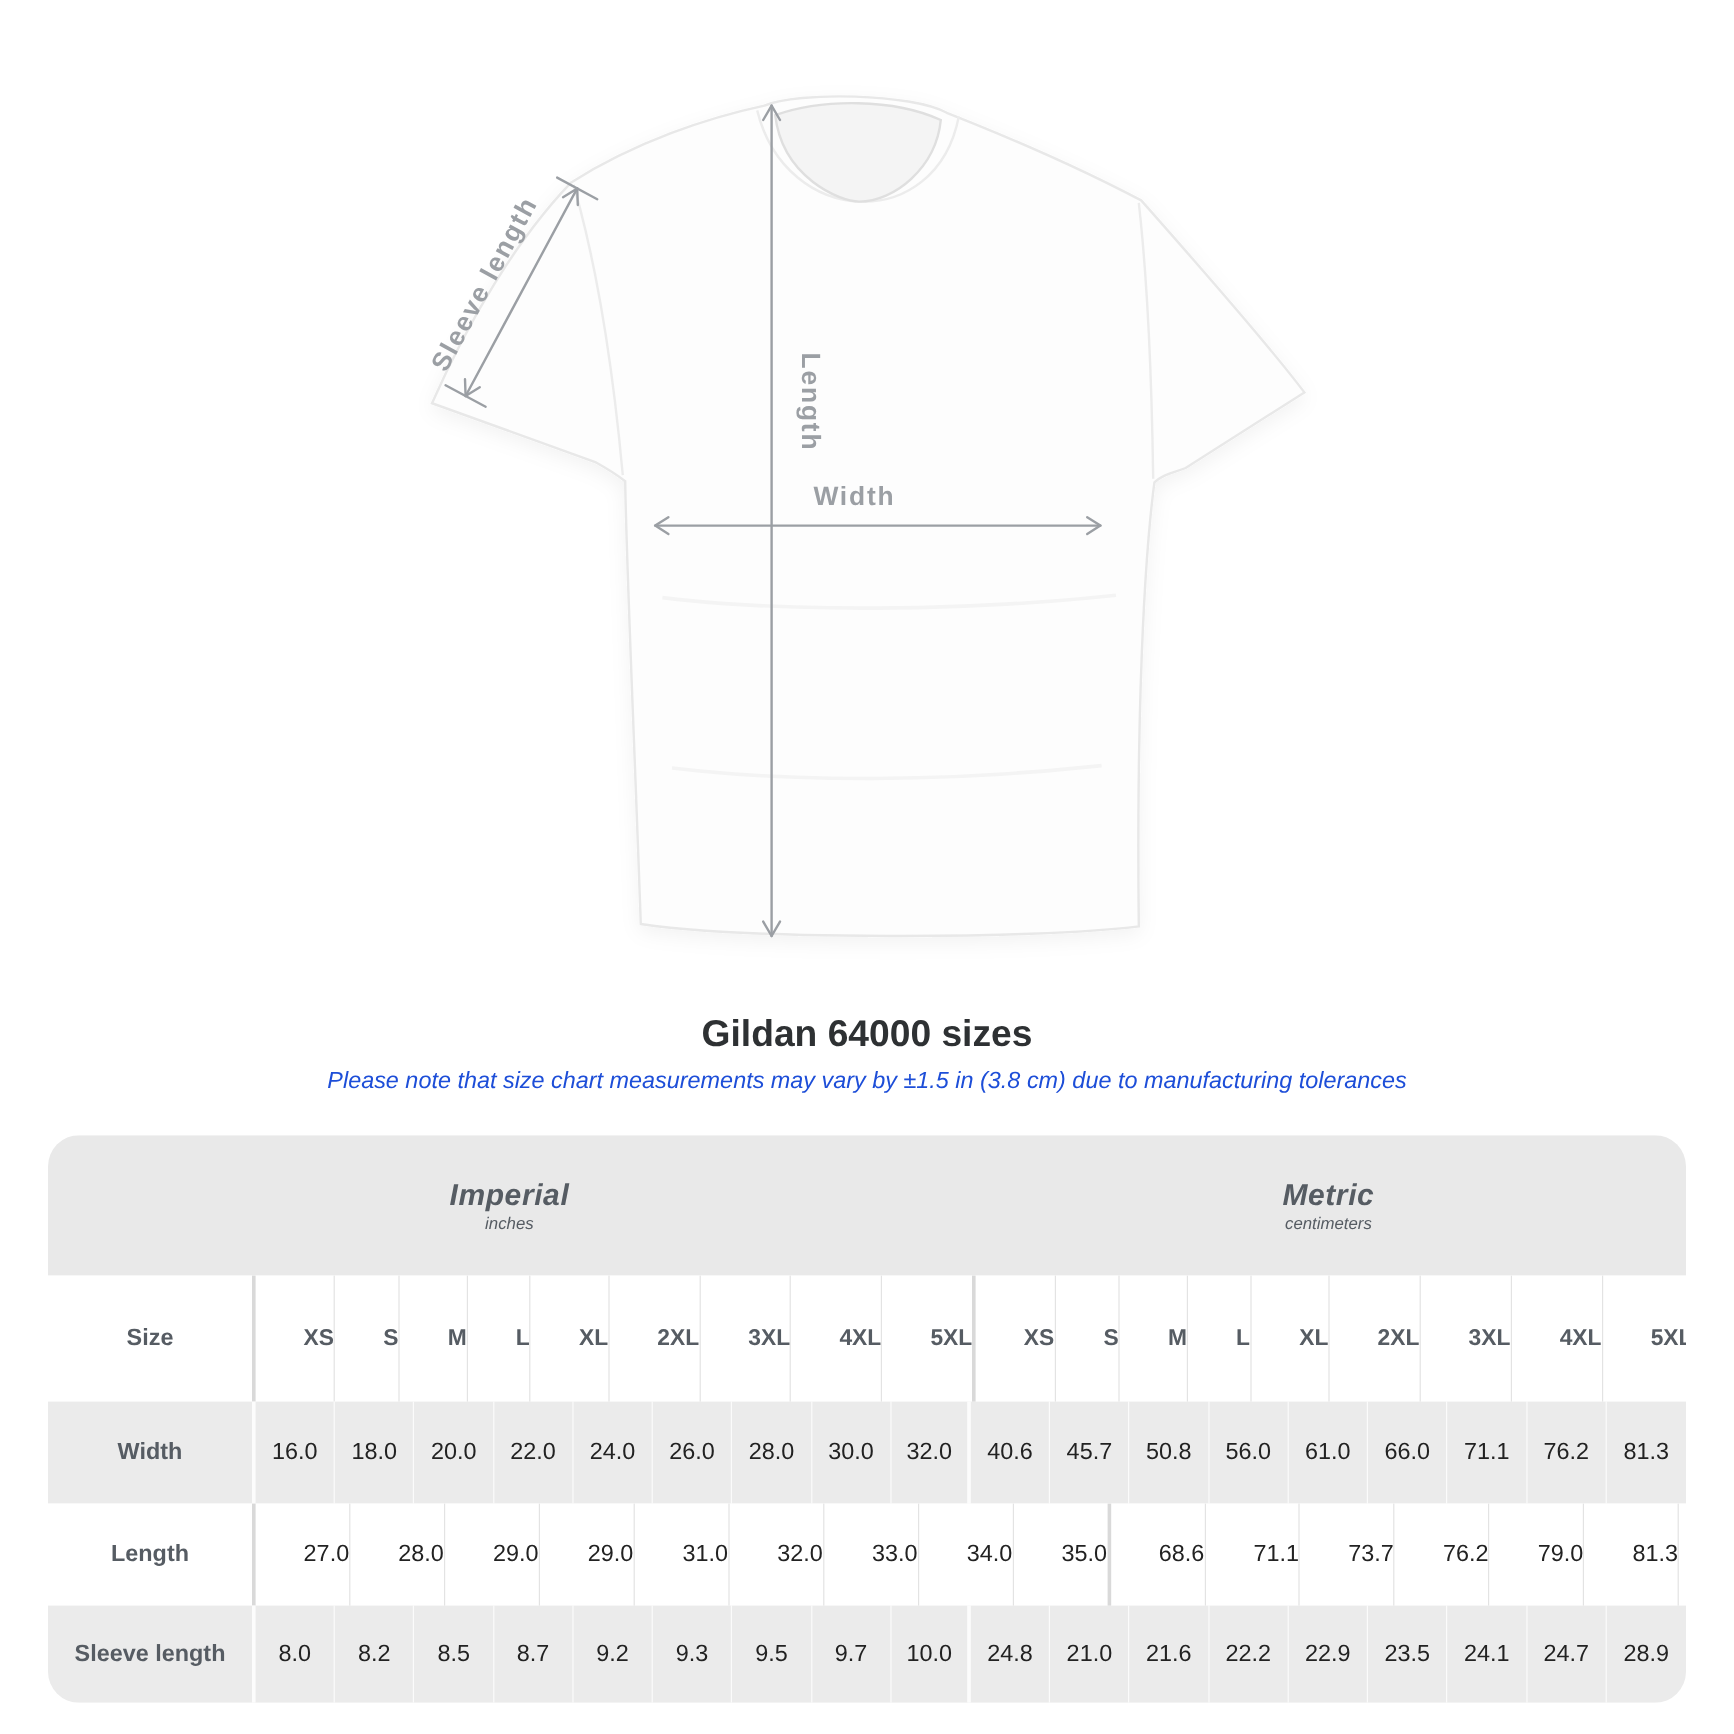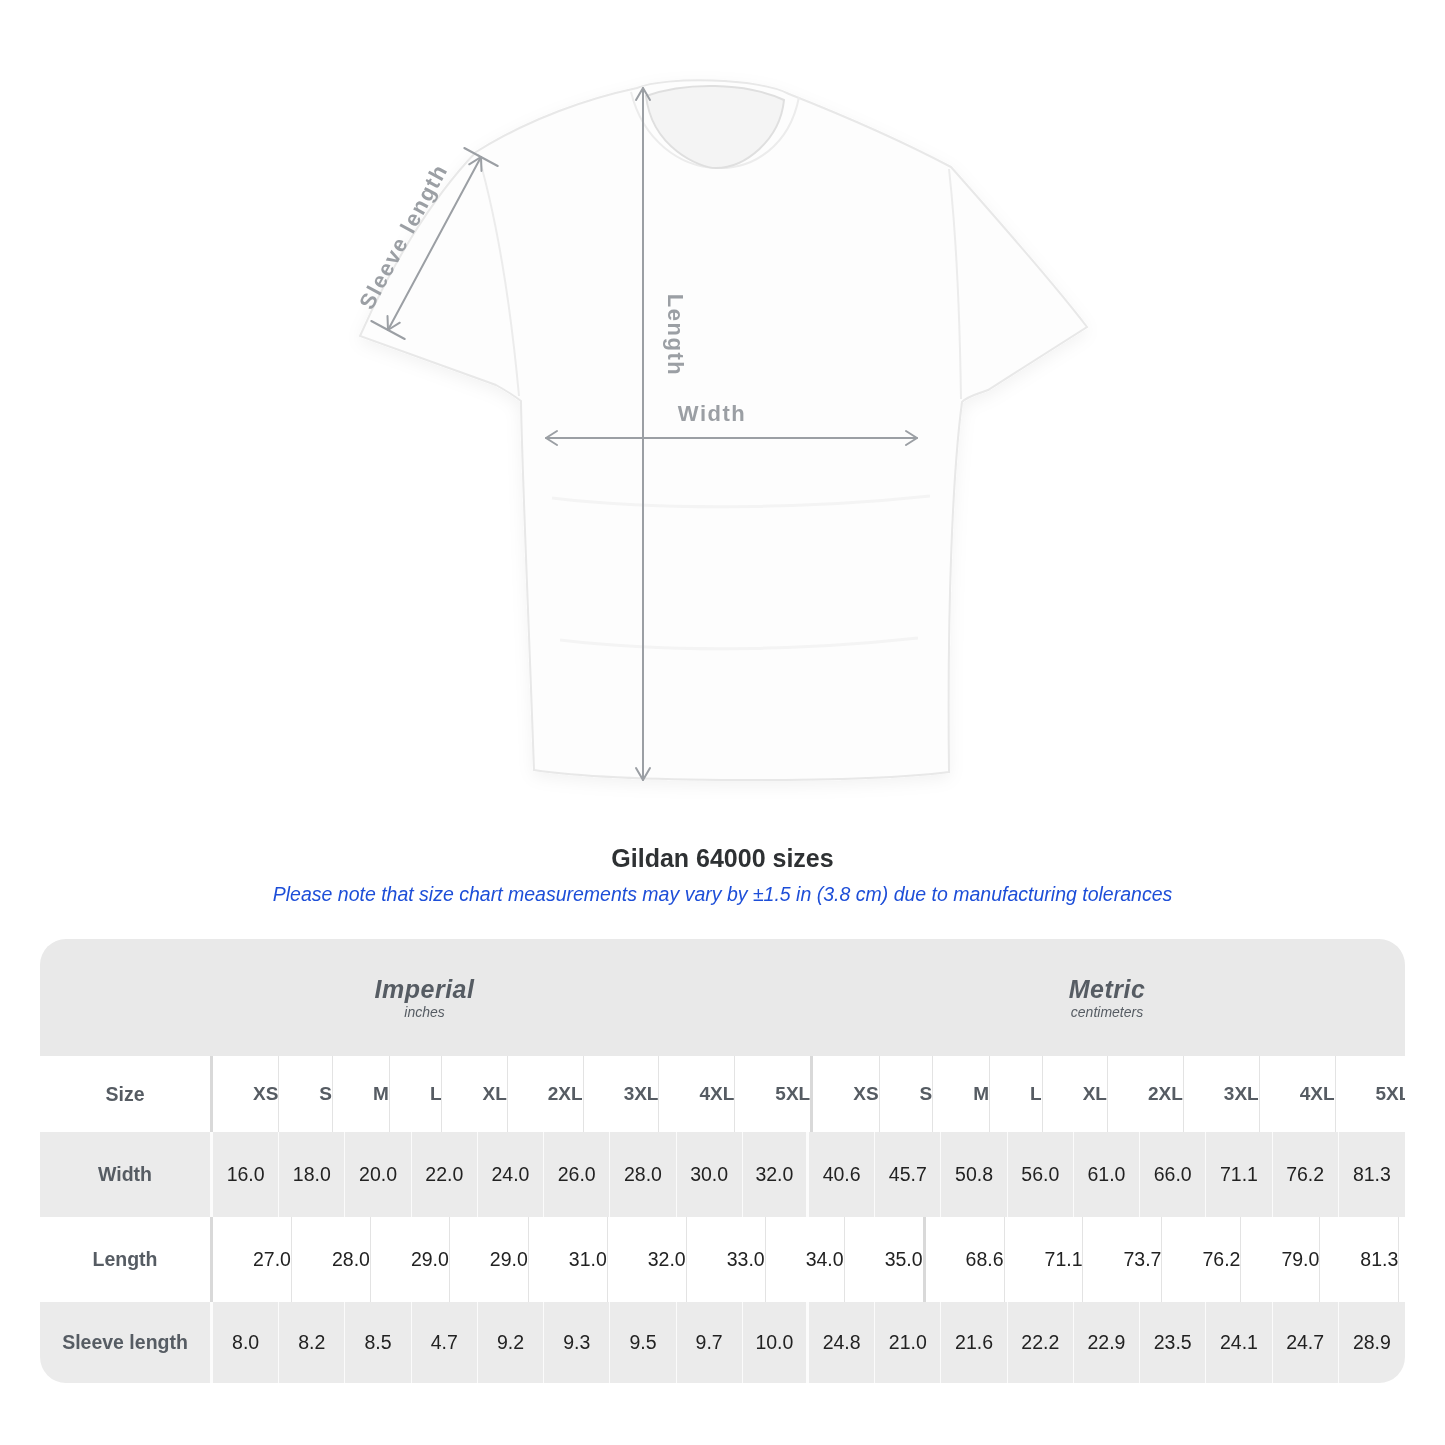--- a/index.html
+++ b/index.html
@@ -13,34 +13,34 @@
   .diagram svg { display:block; }
   .shirt      { fill:#fdfdfd; stroke:#e8e8e8; stroke-width:2; }
   .collar-hole{ fill:#f4f4f4; stroke:#dfdfdf; stroke-width:2; }
   .seam       { fill:none; stroke:#ececec; stroke-width:2; }
   .wrinkle    { fill:none; stroke:#f4f4f4; stroke-width:3; }
   .ann-line   { fill:none; stroke:#9b9fa4; stroke-width:2; stroke-linecap:round; stroke-linejoin:round; }
   .ann-label  { fill:#9b9fa4; font-size:22px; font-weight:bold; letter-spacing:1.5px;
                 text-anchor:middle; font-family:"Liberation Sans", sans-serif; }
 
   
-  .title { margin:16px 0 0; text-align:center; font-size:25px; font-weight:bold; color:#2e3133; }
+  .title { margin:16px 0 0; text-align:center; font-size:31px; font-weight:bold; color:#2e3133; }
   .note  { margin:10px 0 0; text-align:center; font-size:19.5px; font-style:italic; color:#1d4ed8; }
 
   
   .size-table { margin:33px 0 0 40px; width:1365px; border-radius:26px; overflow:hidden; }
   .band, .trow { display:grid; grid-template-columns:173px repeat(18, 1fr); }
   .band { background:#e9e9e9; height:117px; }
   .gh { display:flex; flex-direction:column; justify-content:center; align-items:center; gap:0; }
   .imp-h { grid-column:1 / 11; }
   .met-h { grid-column:11 / 20;align-items:center; }
   .gh-title { font-size:25px; font-weight:bold; font-style:italic; color:#565c63; letter-spacing:.5px; }
   .gh-sub   { font-size:14px; font-style:italic; color:#565c63; }
 
-  .size-row  { height:76px; }
+  .size-row  { height:105px; }
   .data-row  { height:85px; }
   .row-sleeve{ height:81px; }
   .white-row { background:#ffffff; }
   .gray-row  { background:#ebebeb; }
 
   .cgroup { display:contents; }
   .rlabel, .cell { display:flex; align-items:center; justify-content:center; }
   .rlabel { font-weight:bold; font-size:19.5px; color:#565c63; }
   .cell   { font-size:19.5px; color:#222222; }
   .cell.head { font-weight:bold; font-size:19px; color:#565c63; }
@@ -145,18 +145,18 @@
     </div>
 
     <div class="trow data-row white-row">
       <div class="rlabel">Length</div>
       <div class="cgroup imp"><div class="cell">27.0</div><div class="cell">28.0</div><div class="cell">29.0</div><div class="cell">29.0</div><div class="cell">31.0</div><div class="cell">32.0</div><div class="cell">33.0</div><div class="cell">34.0</div><div class="cell">35.0</div></div>
       <div class="cgroup met"><div class="cell">68.6</div><div class="cell">71.1</div><div class="cell">73.7</div><div class="cell">76.2</div><div class="cell">79.0</div><div class="cell">81.3</div><div class="cell">84.0</div><div class="cell">86.4</div><div class="cell">89.0</div></div>
     </div>
 
     <div class="trow data-row row-sleeve gray-row">
       <div class="rlabel">Sleeve length</div>
-      <div class="cgroup imp"><div class="cell">8.0</div><div class="cell">8.2</div><div class="cell">8.5</div><div class="cell">4.7</div><div class="cell">9.2</div><div class="cell">9.3</div><div class="cell">9.5</div><div class="cell">9.7</div><div class="cell">10.0</div></div>
+      <div class="cgroup imp"><div class="cell">8.0</div><div class="cell">8.2</div><div class="cell">8.5</div><div class="cell">8.7</div><div class="cell">9.2</div><div class="cell">9.3</div><div class="cell">9.5</div><div class="cell">9.7</div><div class="cell">10.0</div></div>
       <div class="cgroup met"><div class="cell">24.8</div><div class="cell">21.0</div><div class="cell">21.6</div><div class="cell">22.2</div><div class="cell">22.9</div><div class="cell">23.5</div><div class="cell">24.1</div><div class="cell">24.7</div><div class="cell">28.9</div></div>
     </div>
 
   </div>
 </div>
 
 </body></html>

